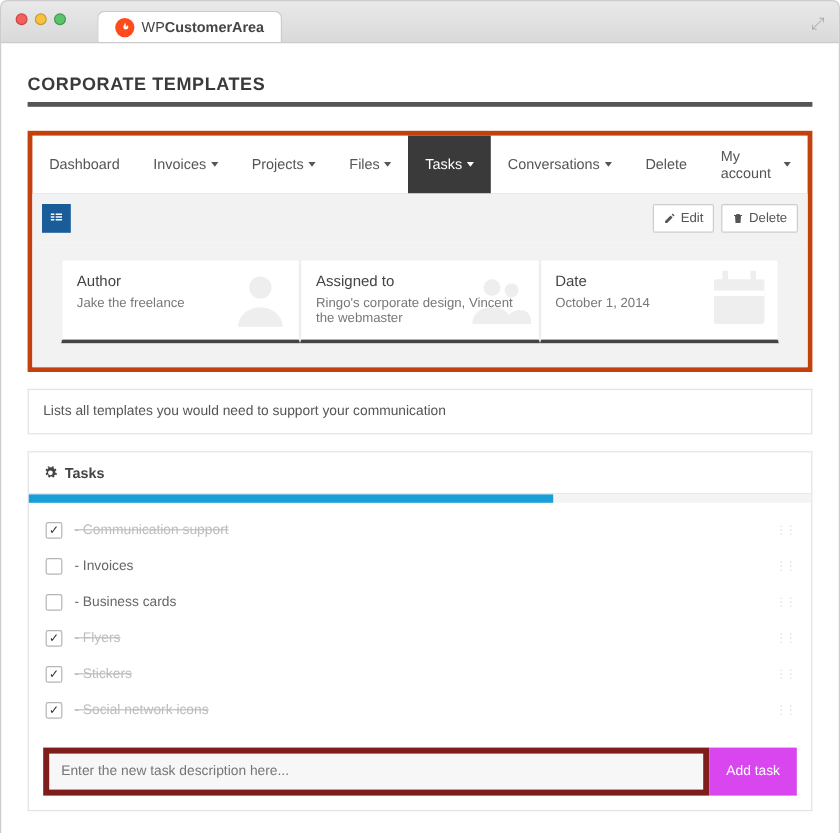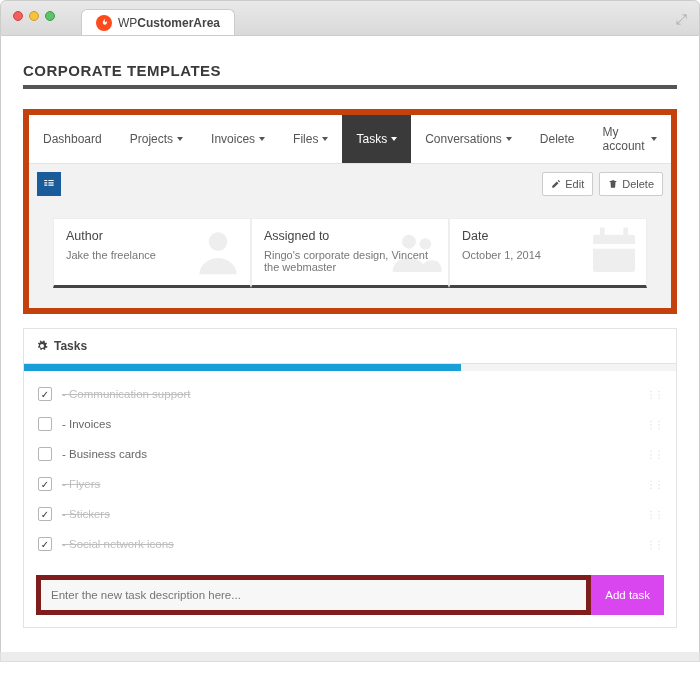--- a/index.html
+++ b/index.html
@@ -14,21 +14,21 @@
   .d-grn { background: #5bc46b; border:1px solid #3f9a4f;}
   .tab { background: #fff; border: 1px solid #ccc; border-bottom: none; border-radius: 6px 6px 0 0; height: 26px; display:flex; align-items:center; padding: 0 14px; margin-left: 70px; font-size: 12px; color:#444;margin-top:28px;}
   .tab .fire { width:16px; height:16px; border-radius:50%; background:#ff4a1c; display:inline-flex; align-items:center; justify-content:center; margin-right:6px;}
   .tab .fire svg{width:10px;height:10px;fill:#fff;}
   .expand { position:absolute; right:12px; top:10px; color:#aaa; font-size:14px;}
 
   .app { border:1px solid #ccc; border-top:none; padding: 26px 22px 24px; background:#fff; }
 
   h1.page-title { font-size: 15px; font-weight: 700; letter-spacing: 0.5px; color:#3a3a3a; text-transform: uppercase; padding-bottom:6px; border-bottom:4px solid #555; margin-bottom: 20px;}
 
-  .panel { border:6px solid #c2410c; background:#fff; margin-bottom:14px;}
+  .panel { border:4px solid #c2410c; background:#fff; margin-bottom:14px;}
   .menu { display:flex; border-bottom:1px solid #e3e3e3; }
   .menu-item { padding: 10px 14px; font-size:12px; color:#555; display:flex; align-items:center; gap:4px; cursor:pointer;}
   .menu-item.active { background:#3a3a3a; color:#fff;}
   .caret { width:0;height:0;border-left:3px solid transparent;border-right:3px solid transparent;border-top:4px solid currentColor; display:inline-block;}
 
   .toolbar-row { background:#f2f2f2; padding:8px; display:flex; justify-content:space-between; align-items:center;}
   .logo-sq { width:24px; height:24px; background:#1a5b9a; display:flex;align-items:center;justify-content:center;}
   .logo-sq svg{width:14px;height:14px;fill:#fff;}
   .btn-group { display:flex; gap:6px;}
   .btn { background:#fff; border:1px solid #ccc; border-radius:2px; padding:5px 8px; font-size:11px; color:#555; display:flex; align-items:center; gap:4px; cursor:pointer;}
@@ -84,25 +84,25 @@
 <div class="app">
 
   <h1 class="page-title">Corporate templates</h1>
 
   <div class="panel">
     <div class="menu" id="menu">
         <div class="menu-item">
           <span>Dashboard</span>
         </div>
         <div class="menu-item">
+          <span>Invoices</span>
+          <span class="caret"></span>
+        </div>
+        <div class="menu-item">
           <span>Projects</span>
-          <span class="caret"></span>
-        </div>
-        <div class="menu-item">
-          <span>Invoices</span>
           <span class="caret"></span>
         </div>
         <div class="menu-item">
           <span>Files</span>
           <span class="caret"></span>
         </div>
         <div class="menu-item active">
           <span>Tasks</span>
           <span class="caret"></span>
         </div>
@@ -165,20 +165,21 @@
               <path fill="#fff" d="M3 9h18v2H3z"></path>
               <rect x="6" y="2" width="2" height="5"></rect>
               <rect x="16" y="2" width="2" height="5"></rect>
             </svg></span>
         <div class="meta-label">Date</div>
         <div class="meta-val">October 1, 2014</div>
       </div>
     </div>
   </div>
 
+  <div class="desc-panel">Lists all templates you would need to support your communication</div>
 
   <div class="tasks-panel">
     <div class="tasks-head">
       <svg viewBox="0 0 24 24">
           <path d="M12 8a4 4 0 100 8 4 4 0 000-8zm9 4l2 1-1 3-2-1a8 8 0 01-2 2l1 2-3 1-1-2a8 8 0 01-3 0l-1 2-3-1 1-2a8 8 0 01-2-2l-2 1-1-3 2-1a8 8 0 010-3l-2-1 1-3 2 1a8 8 0 012-2L7 2l3-1 1 2a8 8 0 013 0l1-2 3 1-1 2a8 8 0 012 2l2-1 1 3-2 1a8 8 0 010 3z"></path>
         </svg>
       <span>Tasks</span>
     </div>
     <div class="progress">
       <div class="progress-fill" id="prog" style="width: 67%;"></div>

